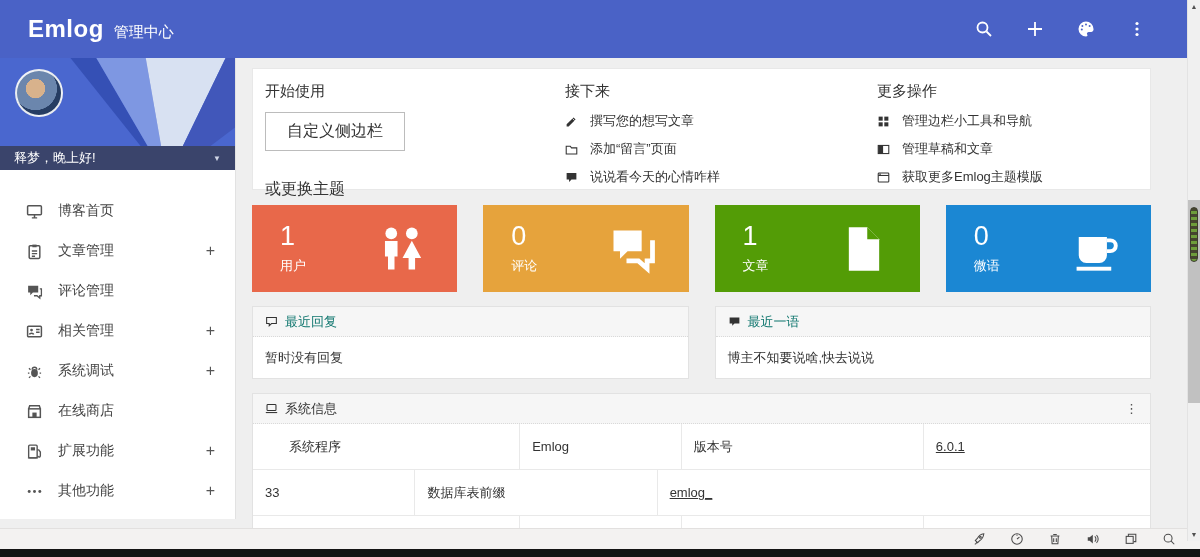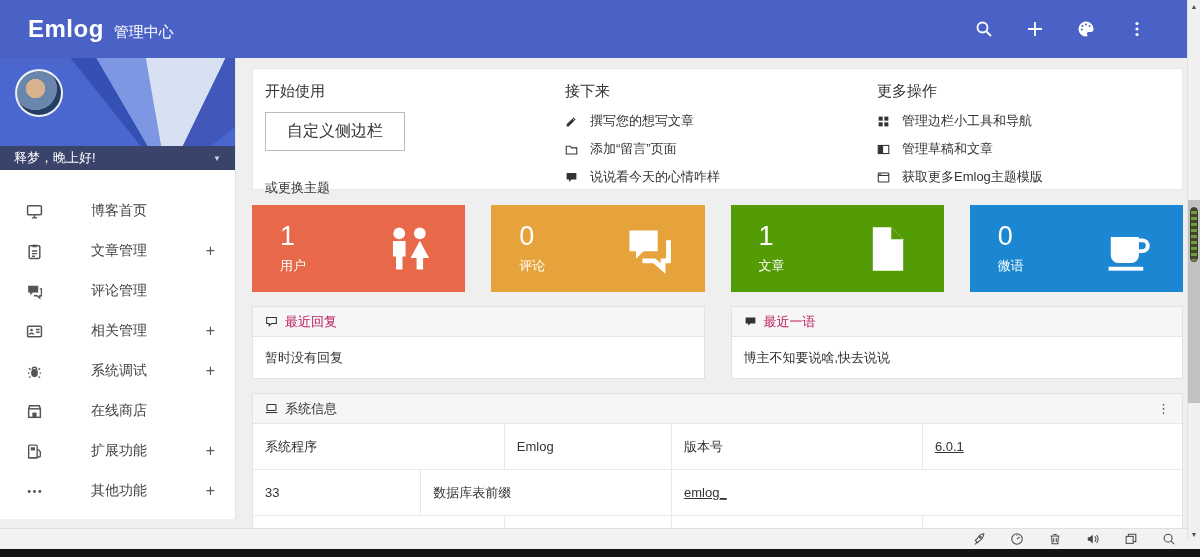--- a/index.html
+++ b/index.html
@@ -30,66 +30,66 @@
             background:radial-gradient(circle at 42% 40%, #d8b28c 0 26%, #6b86ad 27% 58%, #263d63 59%); }
   .greeting-bar { position:absolute; bottom:0; left:0; right:0; height:24px; background:#3a446b; color:#fff;
                   font-size:13px; display:flex; align-items:center; justify-content:space-between;
                   padding:0 14px; cursor:pointer; }
   .caret { font-size:8px; color:#cfd5e6; }
   .menu { padding-top:21px; }
   .menu-item { height:40px; display:flex; align-items:center; padding:0 20px 0 26px; font-size:14px;
                color:#444; cursor:pointer; }
   .mi-icon { width:17px; height:17px; margin-right:15px; color:#555; flex:none; }
   .mi-icon svg { width:100%; height:100%; }
-  .mi-label { flex:1;margin-left:33px; }
+  .mi-label { flex:1; }
   .mi-plus { color:#555; font-size:16px; line-height:1; }
 
   
   .content { position:absolute; top:58px; left:236px; right:13px; bottom:26px; background:#efefef;
-             overflow:hidden; padding:10px 4px 0 16px; }
+             overflow:hidden; padding:10px 36px 0 16px; }
 
   .welcome-card { background:#fff; border:1px solid #e8e8e8; height:122px; display:flex; margin-bottom:15px; }
   .wcol { padding:13px 0 0 12px; }
   .wcol-start { width:300px; }
   .wcol-next  { width:312px; }
   .wcol-more  { flex:1; }
   .wtitle { font-size:15px; font-weight:normal; color:#333; margin-bottom:11px; }
   .custom-btn { background:#fff; border:1px solid #bcbcbc; font-size:16px; color:#333; padding:8px 21px;
                 margin:0 0 28px; cursor:pointer; font-family:inherit; display:block; }
-  .wlink { font-size:13px; color:#333; cursor:pointer; }
+  .wlink { font-size:16px; color:#333; cursor:pointer; }
   .witem { display:flex; align-items:center; gap:12px; font-size:13px; color:#333; margin-bottom:10px; cursor:pointer; }
   .witem .wi { width:13px; height:13px; color:#333; flex:none; }
   .witem .wi svg { width:100%; height:100%; }
 
   .stats { display:flex; gap:26px; margin-bottom:14px; }
   .stat-card { flex:1; height:87px; display:flex; align-items:center; justify-content:space-between;
                padding:0 30px 0 28px; color:#fff; cursor:pointer; }
   .stat-value { font-size:27px; line-height:1; margin-bottom:7px; }
   .stat-label { font-size:13px; }
   .stat-icon svg { width:52px; height:52px; display:block; }
 
   .panels { display:flex; gap:26px; margin-bottom:14px; }
   .panel { flex:1; background:#fff; border:1px solid #e2e2e2; }
   .panel-head { height:30px; background:#f6f6f6; border-bottom:1px dotted #d9d9d9; display:flex;
-                align-items:center; gap:7px; padding:0 12px; font-size:13px; color:#be185d; }
+                align-items:center; gap:7px; padding:0 12px; font-size:13px; color:#0f766e; }
   .panel-head .ph-icon { width:13px; height:13px; color:#333; flex:none; }
   .panel-head .ph-icon svg { width:100%; height:100%; }
   .panel-body { height:41px; display:flex; align-items:center; padding:0 12px; font-size:13px; color:#333; }
 
   .sysinfo { background:#fff; border:1px solid #e2e2e2; }
   .sys-head { height:30px; background:#f6f6f6; border-bottom:1px dotted #d9d9d9; display:flex;
               align-items:center; justify-content:space-between; padding:0 12px; font-size:13px; }
   .sys-head-left { display:flex; align-items:center; gap:7px; }
   .sys-head-left .ph-icon { width:13px; height:13px; color:#333; }
   .sys-head-left .ph-icon svg { width:100%; height:100%; }
   .sys-kebab { color:#555; cursor:pointer; font-size:13px; }
   .sys-row { display:flex; border-bottom:1px solid #e9e9e9; height:46px; font-size:13px; color:#333; }
   .sys-row > div { display:flex; align-items:center; padding-left:12px; height:100%; }
   .sys-row > div + div { border-left:1px solid #e9e9e9; }
-  .sc1 { width:27%; } .sc2 { width:18%; } .sc3 { width:27%; } .sc4 { flex:1;text-decoration:underline; }
+  .sc1 { width:27%;margin-left:24px; } .sc2 { width:18%; } .sc3 { width:27%; } .sc4 { flex:1;text-decoration:underline; }
 
   
   .bottombar { position:absolute; left:0; right:0; bottom:8px; height:21px; background:#f3f2f1;
                border-top:1px solid #e2e0df; display:flex; align-items:center; justify-content:flex-end;
                gap:24px; padding-right:24px; z-index:12; }
   .bb-btn { width:14px; height:14px; color:#4a4a4a; cursor:pointer; }
   .bb-btn svg { width:100%; height:100%; }
   .blackbar { position:absolute; left:0; right:0; bottom:0; height:8px; background:#141414; z-index:12; }
 
   

